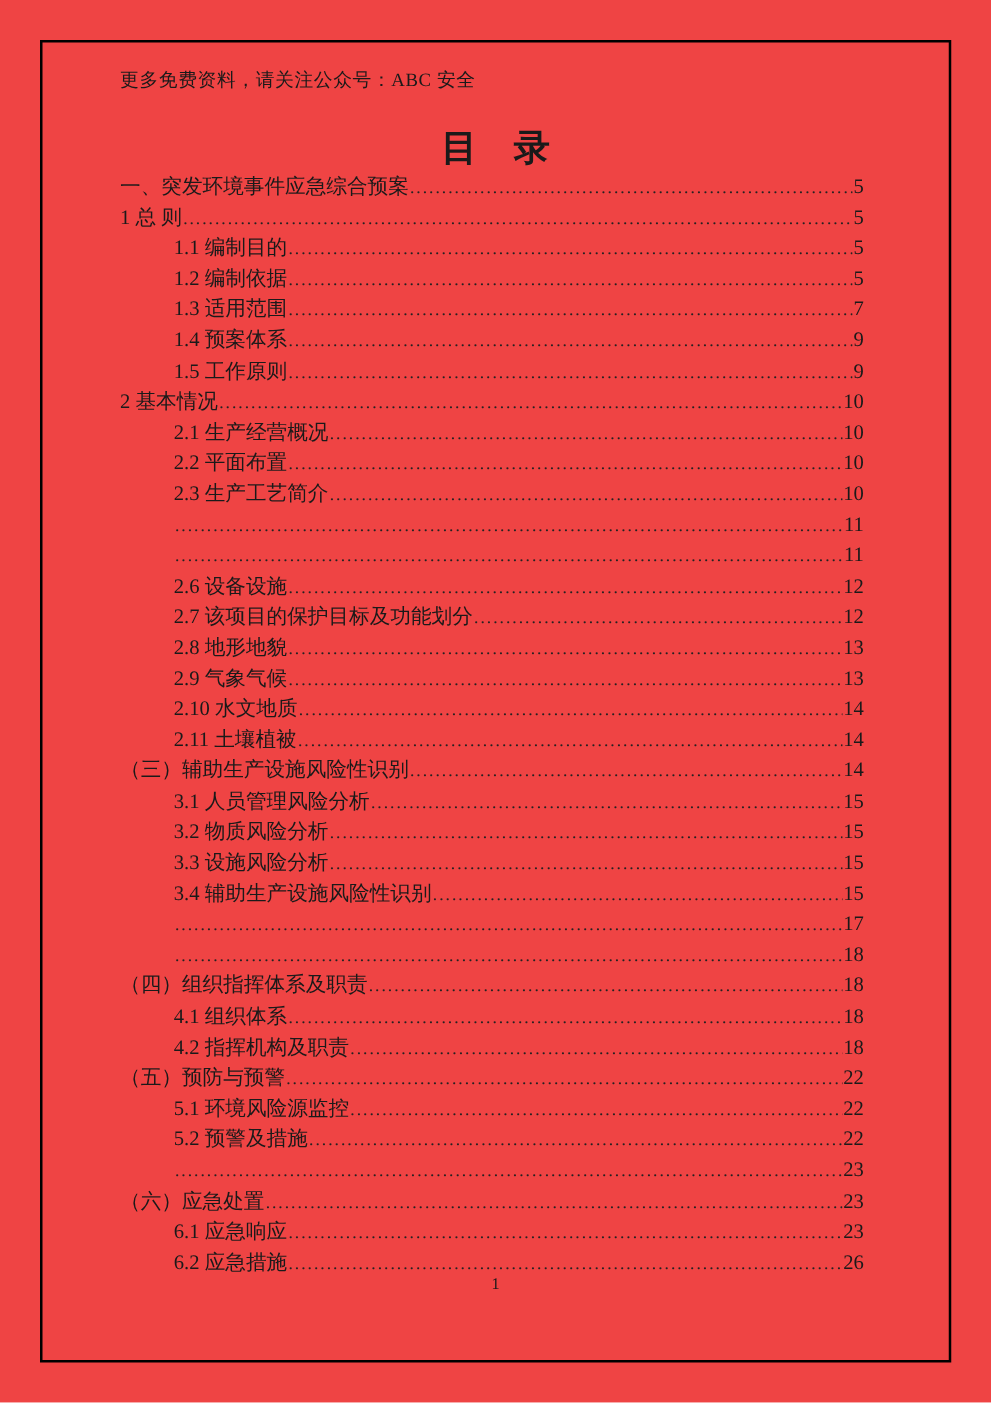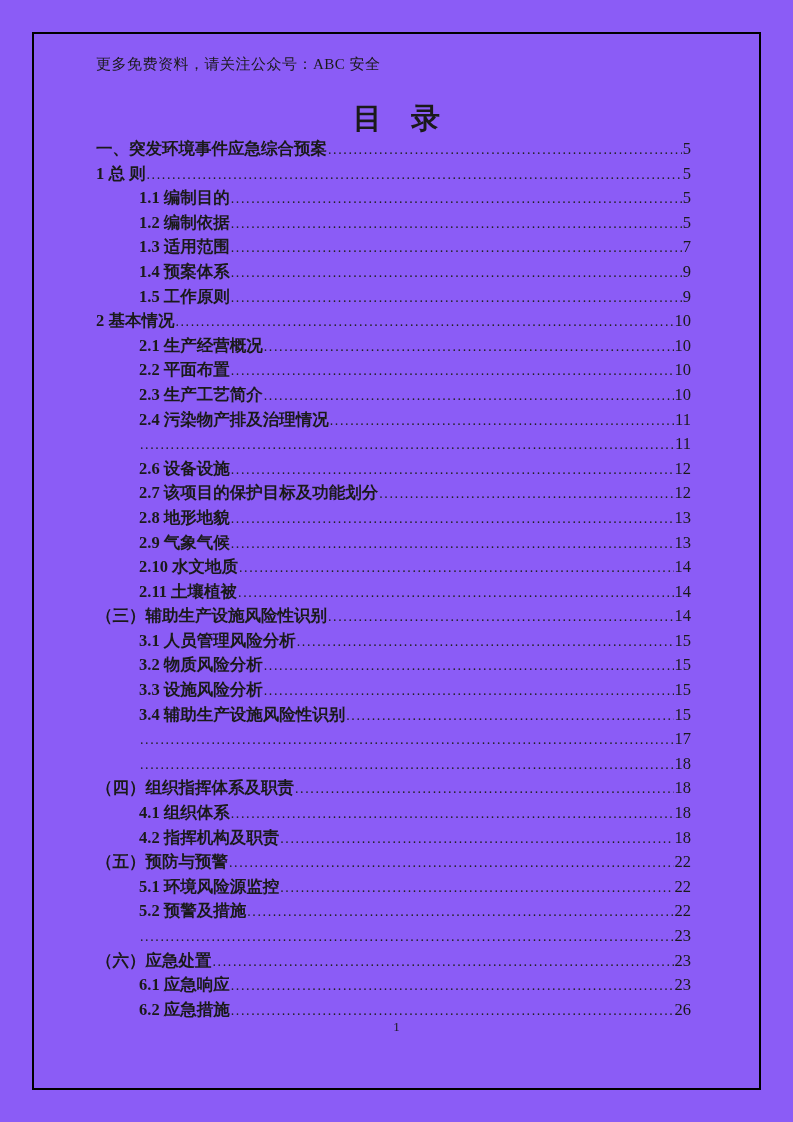--- a/index.html
+++ b/index.html
@@ -4,21 +4,21 @@
 <style>
   html, body {
     margin: 0;
     padding: 0;
     background: #ffffff;
   }
   .page {
     position: relative;
     width: 793px;
     height: 1122px;
-    background: #8b5cf6;
+    background: #ef4444;
     font-family: "Liberation Serif", "DejaVu Serif", serif;
     color: #1a1a1a;
     overflow: hidden;
   }
   .page-frame {
     position: absolute;
     left: 32px;
     top: 32px;
     width: 729px;
     height: 1058px;
@@ -55,21 +55,20 @@
     height: 24.6px;
     line-height: 24.6px;
     font-size: 16.5px;
   }
   .toc-row.level-1 {
     padding-left: 43px;
   }
   .toc-label {
     flex-shrink: 0;
     white-space: pre;
-    font-weight: bold;
   }
   .toc-dots {
     flex: 1;
     overflow: hidden;
     white-space: nowrap;
     margin: 0 1px;
     font-size: 14px;
     letter-spacing: 1.6px;
     color: #222222;
   }
@@ -149,21 +148,20 @@
         <span class="toc-label">2.2 平面布置</span>
         <span class="toc-dots"></span>
         <span class="toc-page">10</span>
       </div>
       <div class="toc-row level-1">
         <span class="toc-label">2.3 生产工艺简介</span>
         <span class="toc-dots"></span>
         <span class="toc-page">10</span>
       </div>
       <div class="toc-row level-1">
-        <span class="toc-label">2.4 污染物产排及治理情况</span>
         <span class="toc-dots"></span>
         <span class="toc-page">11</span>
       </div>
       <div class="toc-row level-1">
         <span class="toc-dots"></span>
         <span class="toc-page">11</span>
       </div>
       <div class="toc-row level-1">
         <span class="toc-label">2.6 设备设施</span>
         <span class="toc-dots"></span>

